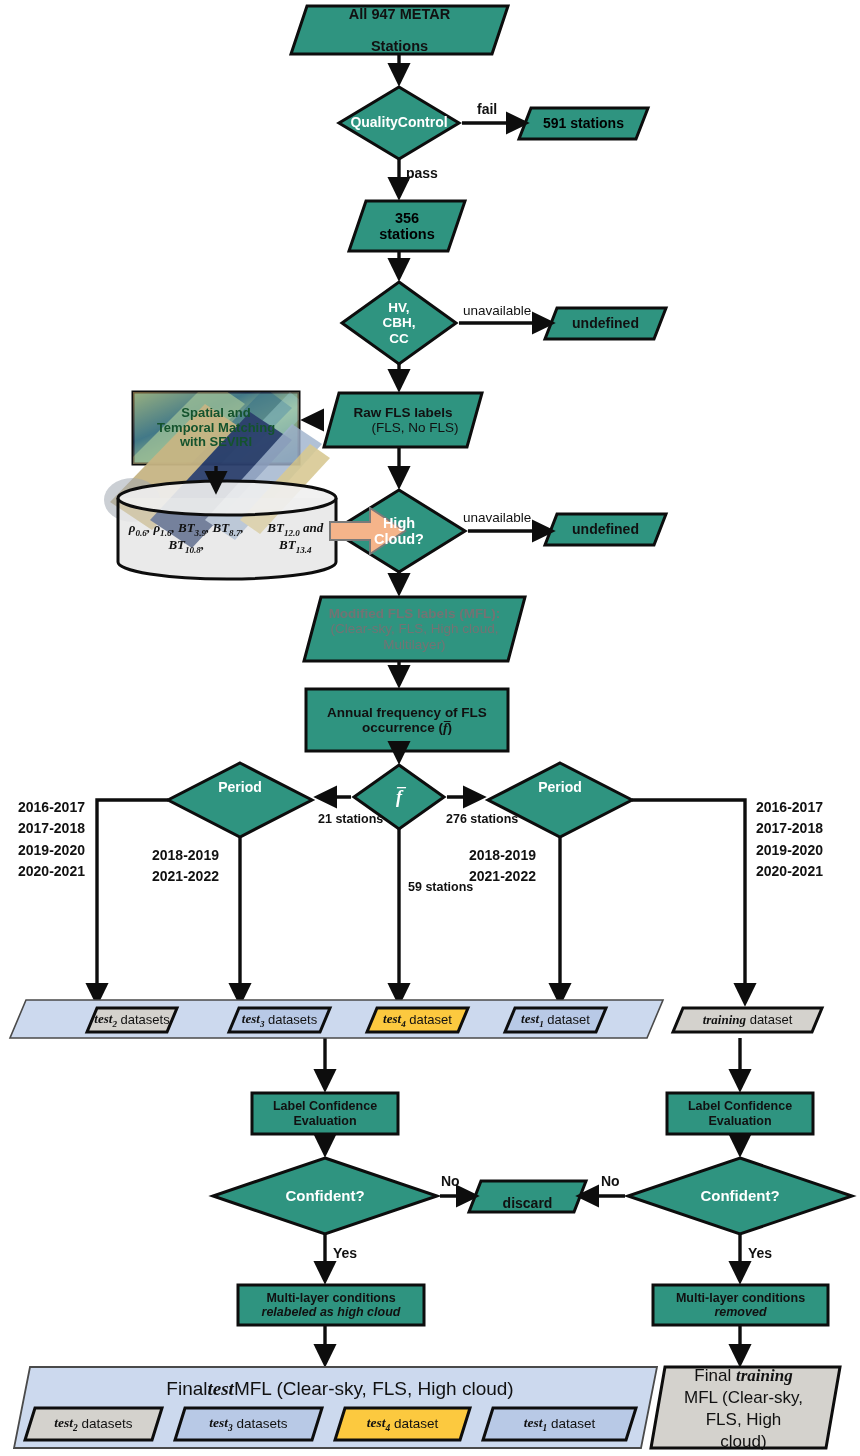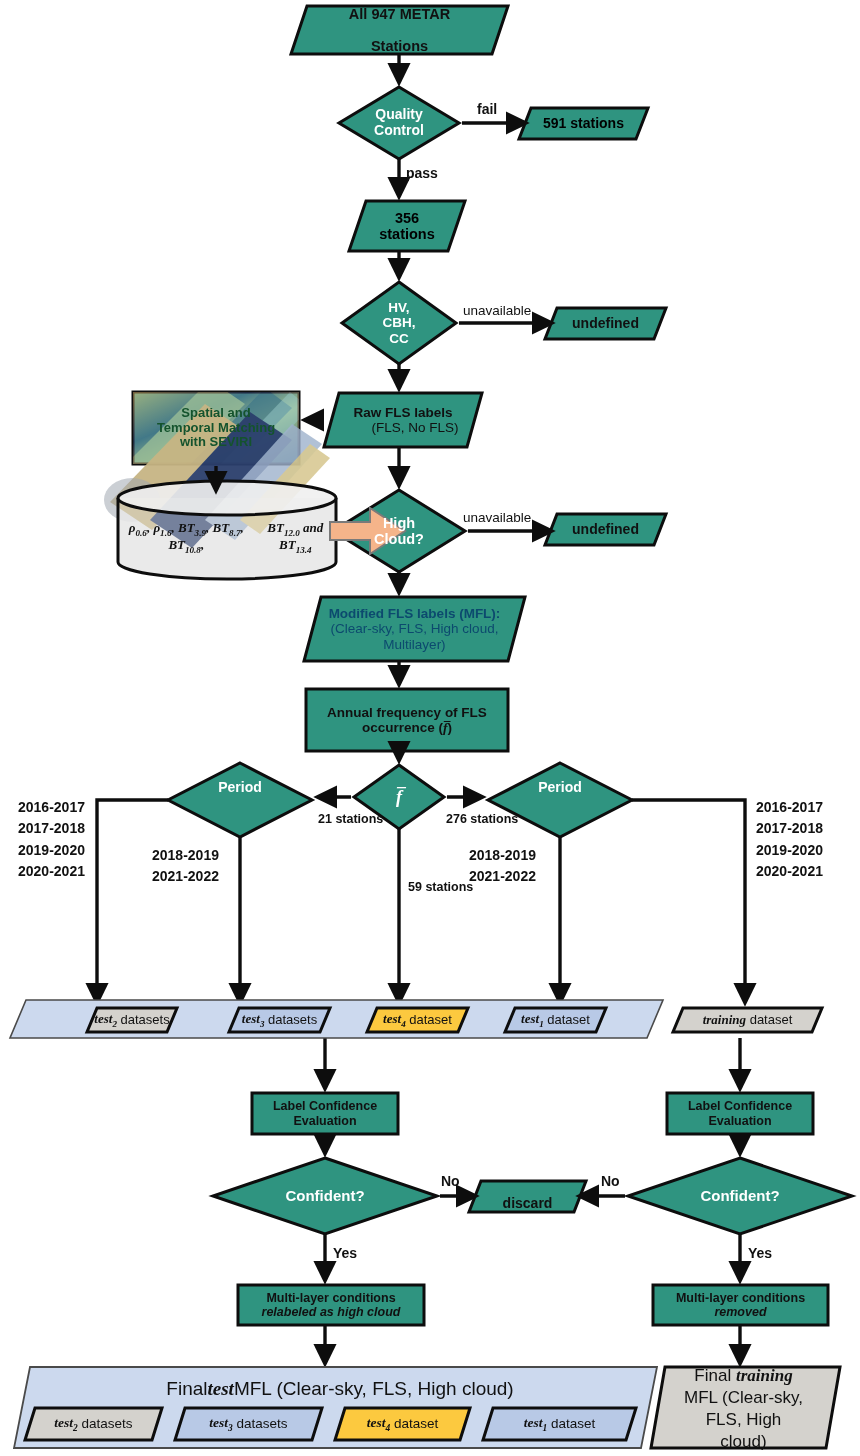--- a/index.html
+++ b/index.html
@@ -171,21 +171,21 @@
     <path d="M185,1408 H322 L312,1440 H175 Z" fill="#b8c9e6" stroke="#0d0d0d" stroke-width="3"></path>
     <path d="M345,1408 H470 L460,1440 H335 Z" fill="#fcc93f" stroke="#0d0d0d" stroke-width="3"></path>
     <path d="M493,1408 H636 L626,1440 H483 Z" fill="#b8c9e6" stroke="#0d0d0d" stroke-width="3"></path>
   </svg>
 
   <div class="svgtxt" style="left:291px;top:6px;width:217px;height:48px;font-size:14.5px;color:#111;flex-direction:column;gap:16px;">
     <span>All 947 METAR</span>
     <span>Stations</span>
   </div>
 
-  <div class="diamond-lbl" style="left:339px;top:87px;width:120px;height:72px;font-size:14px;flex-direction:column;">
+  <div class="diamond-lbl" style="left:339px;top:87px;width:120px;height:72px;font-size:14px;">
     <span>Quality</span>
     <span>Control</span>
   </div>
 
   <div class="svgtxt" style="left:519px;top:108px;width:129px;height:31px;font-size:14px;">591 stations</div>
 
   <div class="edgelbl" style="left:477px;top:101px;font-size:14px;">fail</div>
 
   <div class="edgelbl" style="left:406px;top:165px;font-size:14px;">pass</div>
 
@@ -222,21 +222,21 @@
 
   <div class="diamond-lbl" style="left:343px;top:495px;width:112px;height:72px;font-size:14.5px;flex-direction:column;">
     <span>High</span>
     <span>Cloud?</span>
   </div>
 
   <div class="edgelbl" style="left:463px;top:510px;font-size:13.5px;font-weight:normal;">unavailable</div>
 
   <div class="svgtxt" style="left:545px;top:514px;width:121px;height:31px;font-size:14px;color:#111;">undefined</div>
 
-  <div class="svgtxt" style="left:304px;top:597px;width:221px;height:64px;font-size:13.5px;color:#0c4a6e;flex-direction:column;">
+  <div class="svgtxt" style="left:304px;top:597px;width:221px;height:64px;font-size:13.5px;color:#737373;flex-direction:column;">
     <span style="font-weight:bold;">Modified FLS labels (MFL):</span>
     <span style="font-weight:normal;text-align:right;">(Clear-sky, FLS, High cloud,</span>
     <span style="font-weight:normal;">Multilayer)</span>
   </div>
 
   <div class="svgtxt" style="left:306px;top:689px;width:202px;height:62px;font-size:13.5px;color:#111;flex-direction:column;">
     <span>Annual frequency of FLS</span>
     <span>occurrence (<span class="mathit2" style="font-weight:bold;">f̅</span>)</span>
   </div>
 

